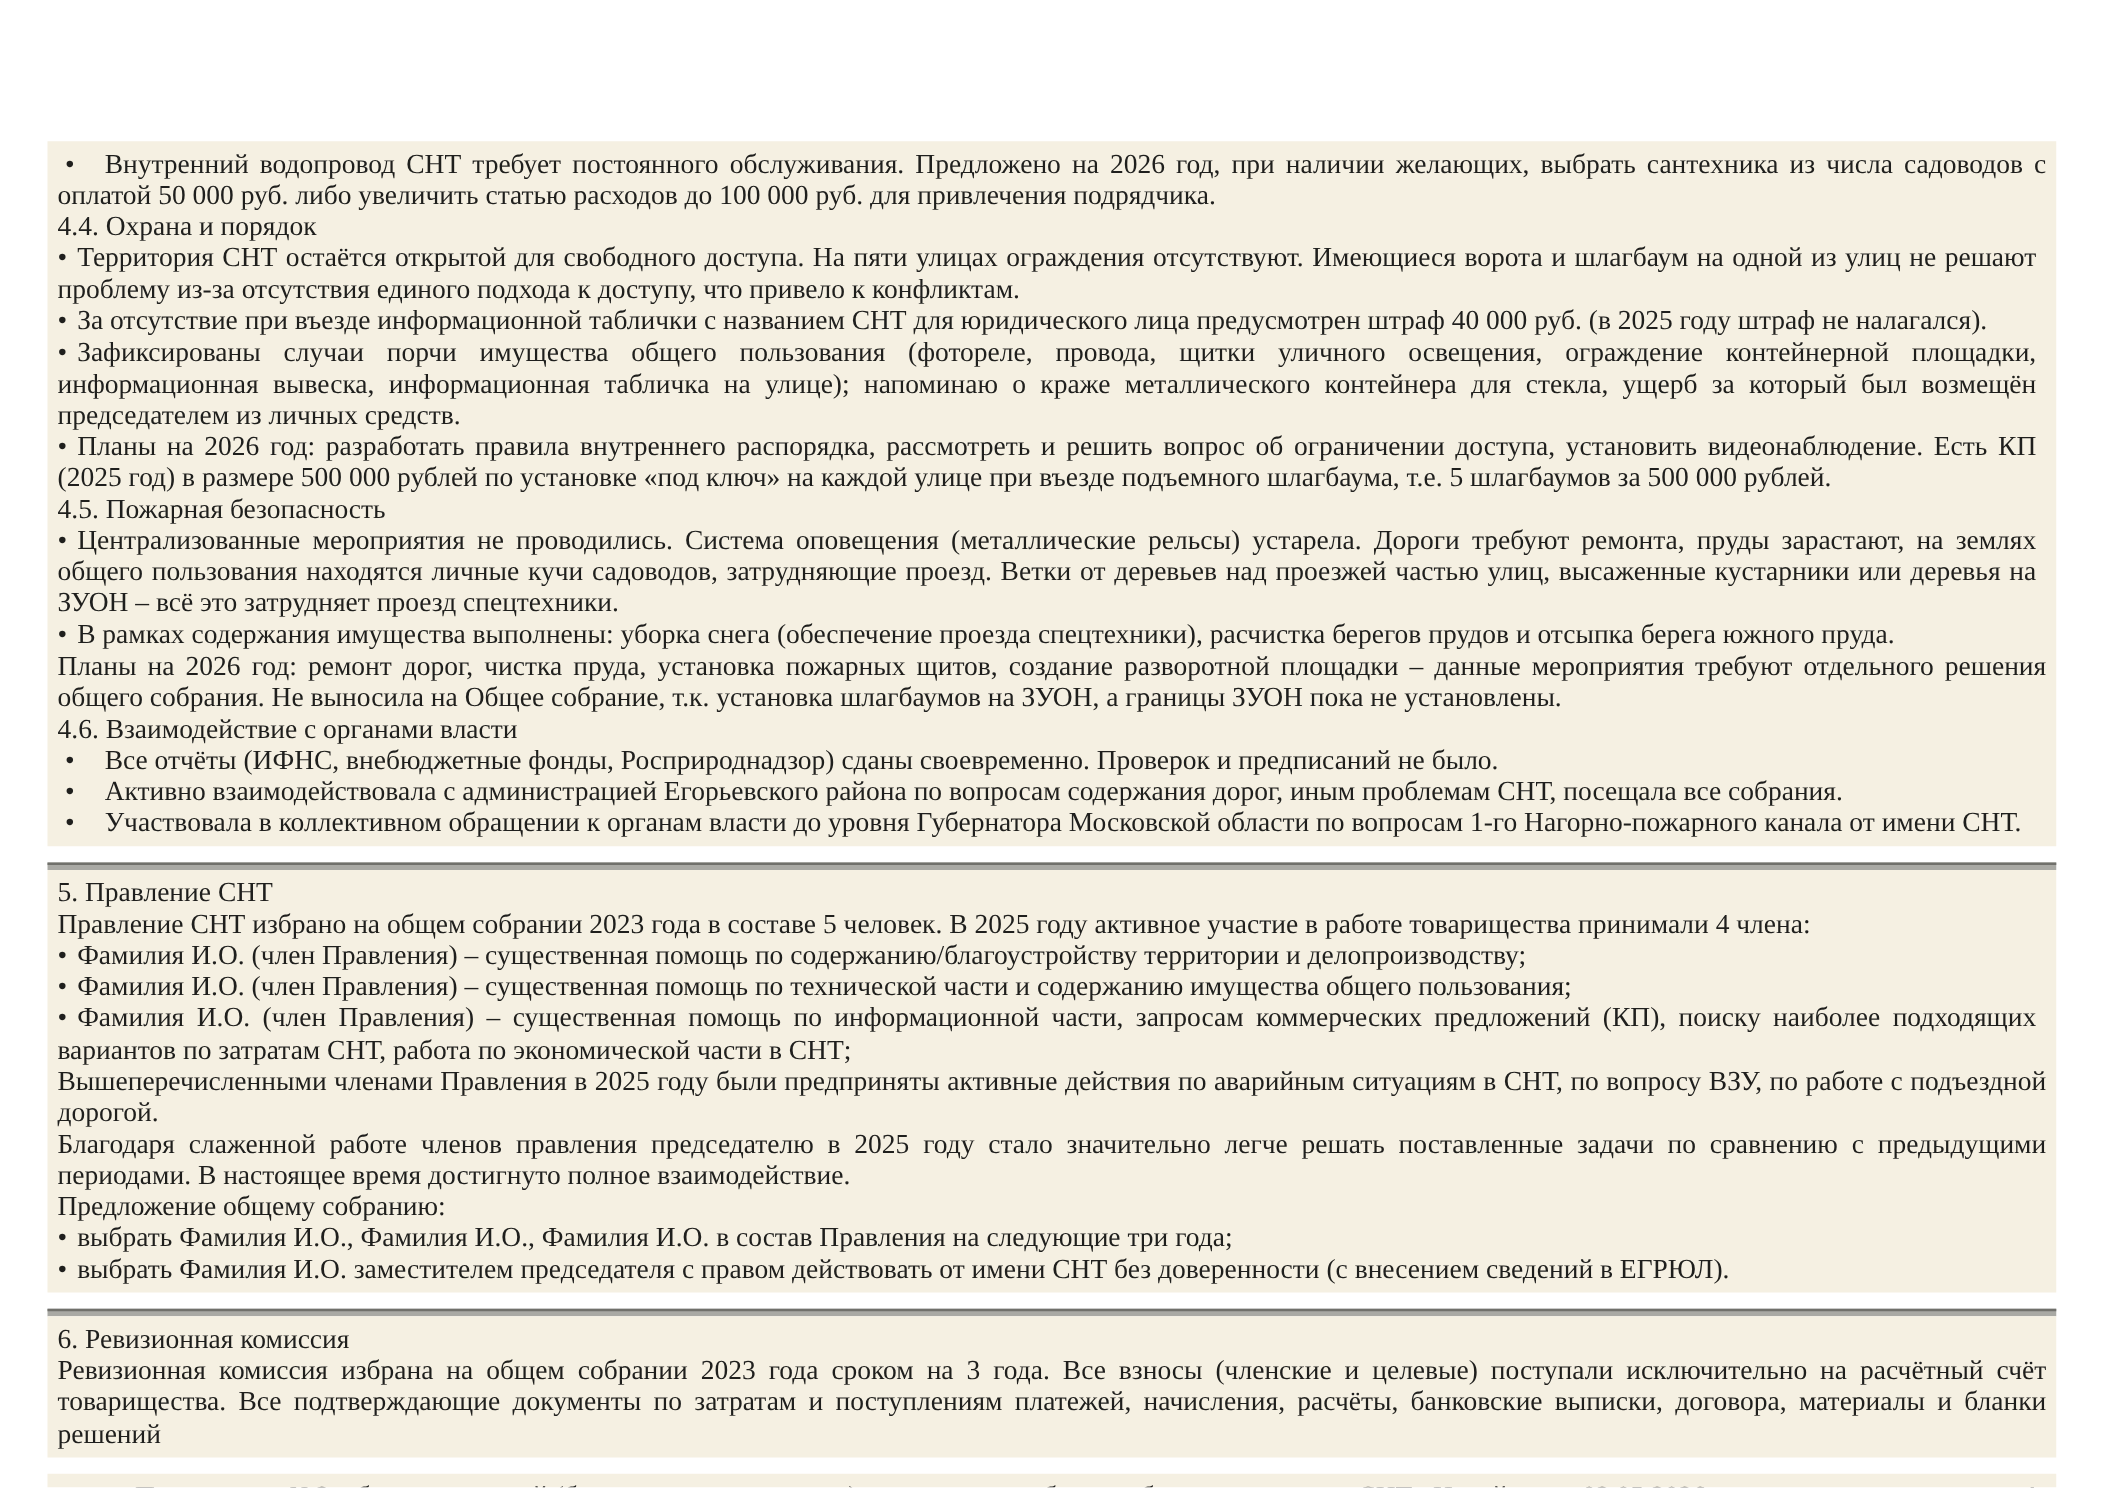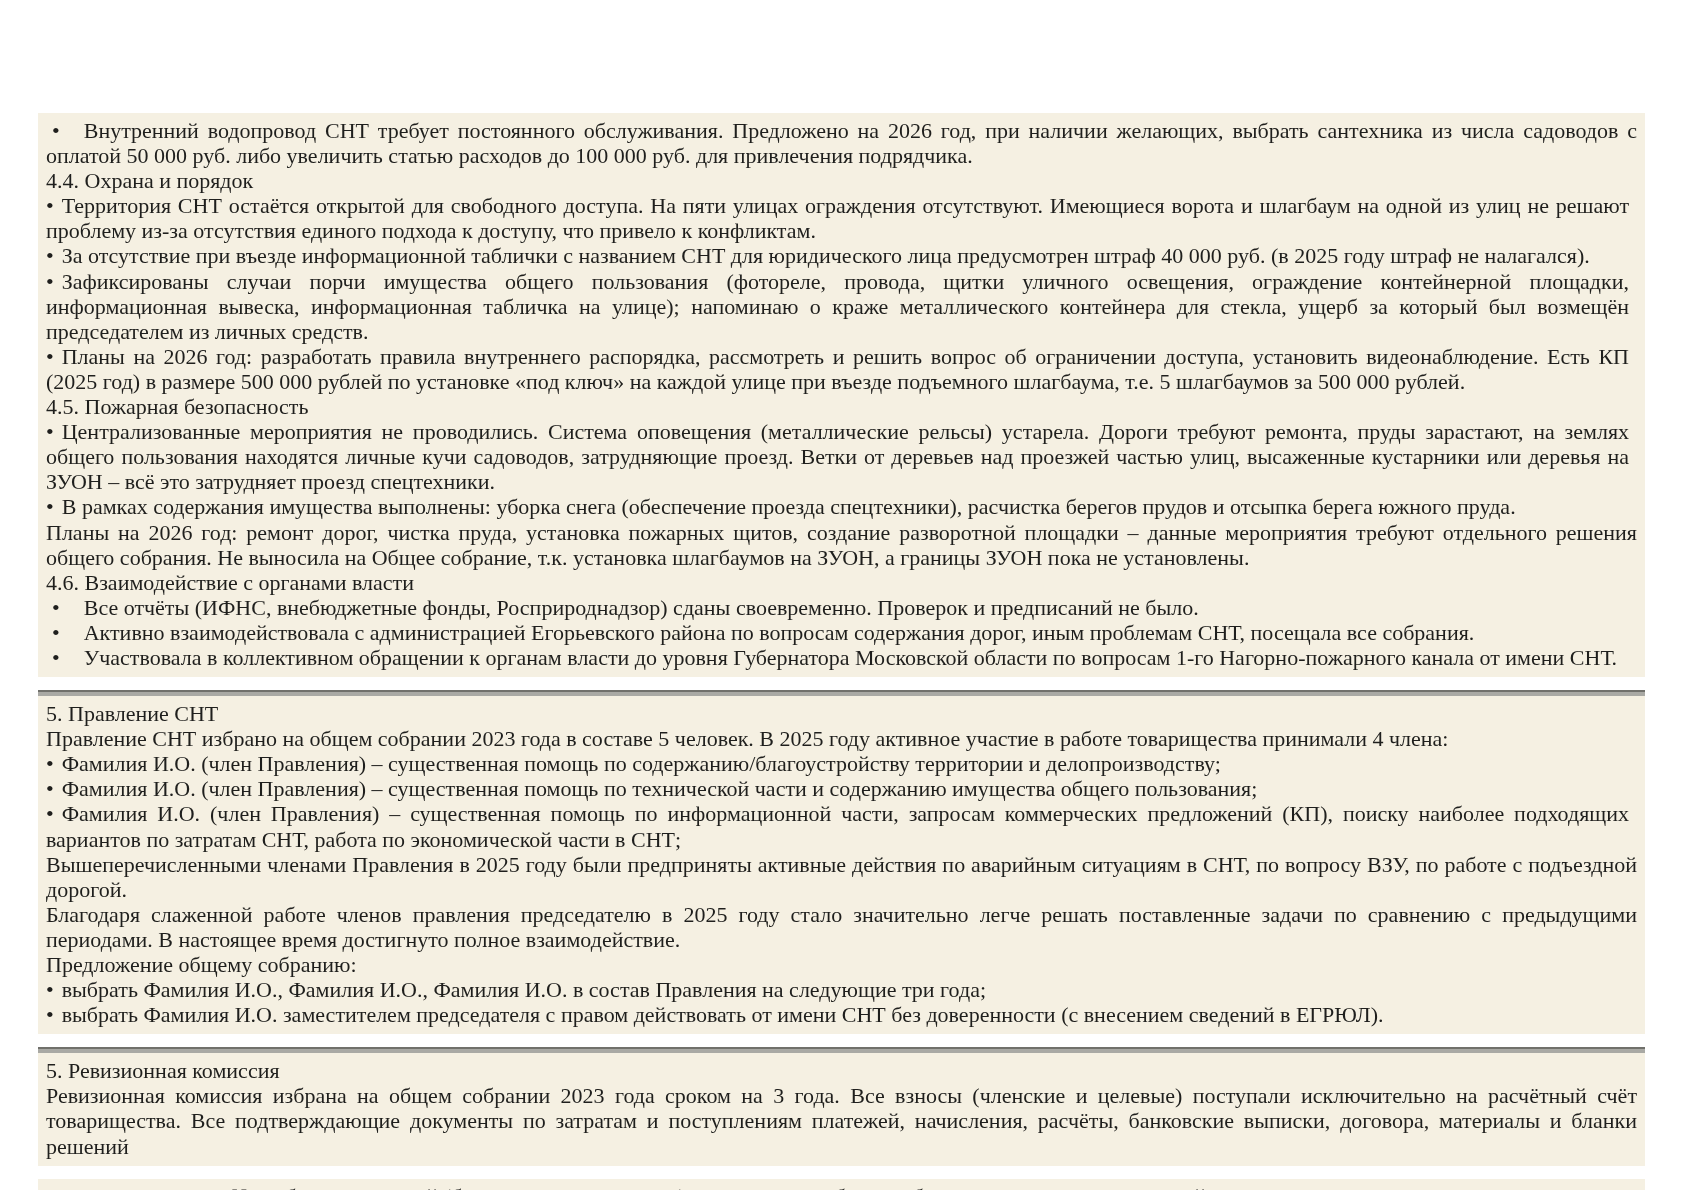--- a/index.html
+++ b/index.html
@@ -62,21 +62,21 @@
         <section class="block">
           <div class="block-body"><p class="para bullet-wide"><span class="bullet wide">•</span><span>Внутренний водопровод СНТ требует постоянного обслуживания. Предложено на 2026 год, при наличии желающих, выбрать сантехника из числа садоводов с оплатой 50 000 руб. либо увеличить статью расходов до 100 000 руб. для привлечения подрядчика.</span></p><p class="para heading"><span class="b">4.4. Охрана и порядок</span></p><p class="para bullet"><span class="bullet">•</span><span>Территория СНТ остаётся открытой для свободного доступа. На пяти улицах ограждения отсутствуют. Имеющиеся ворота и шлагбаум на одной из улиц не решают проблему из-за отсутствия единого подхода к доступу, что привело к конфликтам.</span></p><p class="para bullet"><span class="bullet">•</span><span>За отсутствие при въезде информационной таблички с названием СНТ для юридического лица предусмотрен штраф 40 000 руб. (в 2025 году штраф не налагался).</span></p><p class="para bullet"><span class="bullet">•</span><span>Зафиксированы случаи порчи имущества общего пользования (фотореле, провода, щитки уличного освещения, ограждение контейнерной площадки, информационная вывеска, информационная табличка на улице); напоминаю о краже металлического контейнера для стекла, ущерб за который был возмещён председателем из личных средств.</span></p><p class="para bullet"><span class="bullet">•</span><span>Планы на 2026 год: разработать правила внутреннего распорядка, рассмотреть и решить вопрос об ограничении доступа, установить видеонаблюдение. Есть КП (2025 год) в размере 500 000 рублей по установке «под ключ» на каждой улице при въезде подъемного шлагбаума, т.е. 5 шлагбаумов за 500 000 рублей.</span></p><p class="para heading"><span class="b">4.5. Пожарная безопасность</span></p><p class="para bullet"><span class="bullet">•</span><span>Централизованные мероприятия не проводились. Система оповещения (металлические рельсы) устарела. Дороги требуют ремонта, пруды зарастают, на землях общего пользования находятся личные кучи садоводов, затрудняющие проезд. Ветки от деревьев над проезжей частью улиц, высаженные кустарники или деревья на ЗУОН – всё это затрудняет проезд спецтехники.</span></p><p class="para bullet"><span class="bullet">•</span><span>В рамках содержания имущества выполнены: уборка снега (обеспечение проезда спецтехники), расчистка берегов прудов и отсыпка берега южного пруда.</span></p><p class="para plain"><span>Планы на 2026 год: ремонт дорог, чистка пруда, установка пожарных щитов, создание разворотной площадки – данные мероприятия требуют отдельного решения общего собрания. Не выносила на Общее собрание, т.к. установка шлагбаумов на ЗУОН, а границы ЗУОН пока не установлены.</span></p><p class="para heading"><span class="b">4.6. Взаимодействие с органами власти</span></p><p class="para bullet-wide"><span class="bullet wide">•</span><span>Все отчёты (ИФНС, внебюджетные фонды, Росприроднадзор) сданы своевременно. Проверок и предписаний не было.</span></p><p class="para bullet-wide"><span class="bullet wide">•</span><span>Активно взаимодействовала с администрацией Егорьевского района по вопросам содержания дорог, иным проблемам СНТ, посещала все собрания.</span></p><p class="para bullet-wide"><span class="bullet wide">•</span><span>Участвовала в коллективном обращении к органам власти до уровня Губернатора Московской области по вопросам 1-го Нагорно-пожарного канала от имени СНТ.</span></p></div>
         </section>
         <section class="block">
           <div class="rule"></div>
           <div class="block-body"><p class="para heading"><span class="b">5. Правление СНТ</span></p><p class="para plain"><span>Правление СНТ избрано на общем собрании 2023 года в составе 5 человек. В 2025 году активное участие в работе товарищества принимали 4 члена:</span></p><p class="para bullet"><span class="bullet">•</span><span class="b">Фамилия И.О.</span><span> (член Правления) – существенная помощь по содержанию/благоустройству территории и делопроизводству;</span></p><p class="para bullet"><span class="bullet">•</span><span class="b">Фамилия И.О.</span><span> (член Правления) – существенная помощь по технической части и содержанию имущества общего пользования;</span></p><p class="para bullet"><span class="bullet">•</span><span class="b">Фамилия И.О.</span><span> (член Правления) – существенная помощь по информационной части, запросам коммерческих предложений (КП), поиску наиболее подходящих вариантов по затратам СНТ, работа по экономической части в СНТ;</span></p><p class="para plain"><span>Вышеперечисленными членами Правления в 2025 году были предприняты активные действия по аварийным ситуациям в СНТ, по вопросу ВЗУ, по работе с подъездной дорогой.</span></p><p class="para plain"><span>Благодаря слаженной работе членов правления председателю в 2025 году стало значительно легче решать поставленные задачи по сравнению с предыдущими периодами. В настоящее время достигнуто полное взаимодействие.</span></p><p class="para heading"><span class="b">Предложение общему собранию:</span></p><p class="para bullet"><span class="bullet">•</span><span>выбрать </span><span class="b">Фамилия И.О.</span><span>, </span><span class="b">Фамилия И.О.</span><span>, </span><span class="b">Фамилия И.О.</span><span> в состав Правления на следующие три года;</span></p><p class="para bullet"><span class="bullet">•</span><span>выбрать </span><span class="b">Фамилия И.О.</span><span> заместителем председателя с правом действовать от имени СНТ без доверенности (с внесением сведений в ЕГРЮЛ).</span></p></div>
         </section>
         <section class="block">
           <div class="rule"></div>
           <div class="block-body">
-            <p class="para heading"><span class="b">5. Ревизионная комиссия</span></p>
+            <p class="para heading"><span class="b">6. Ревизионная комиссия</span></p>
             <p class="para plain"><span>Ревизионная комиссия избрана на общем собрании 2023 года сроком на 3 года. Все взносы (членские и целевые) поступали исключительно на расчётный счёт товарищества. Все подтверждающие документы по затратам и поступлениям платежей, начисления, расчёты, банковские выписки, договора, материалы и бланки решений</span></p>
           </div>
         </section>
       </div>
     <div class="footer-strip">
       <span class="footer-left">Приложение №2 к бланку решений (бюллетеню голосования) на очередном общем собрании садоводов СНТ «Измайлово» 02.05.2026</span>
       <span class="footer-right"><span>стр</span><span class="num">4</span></span>
     </div>
   </div>
 </div>

